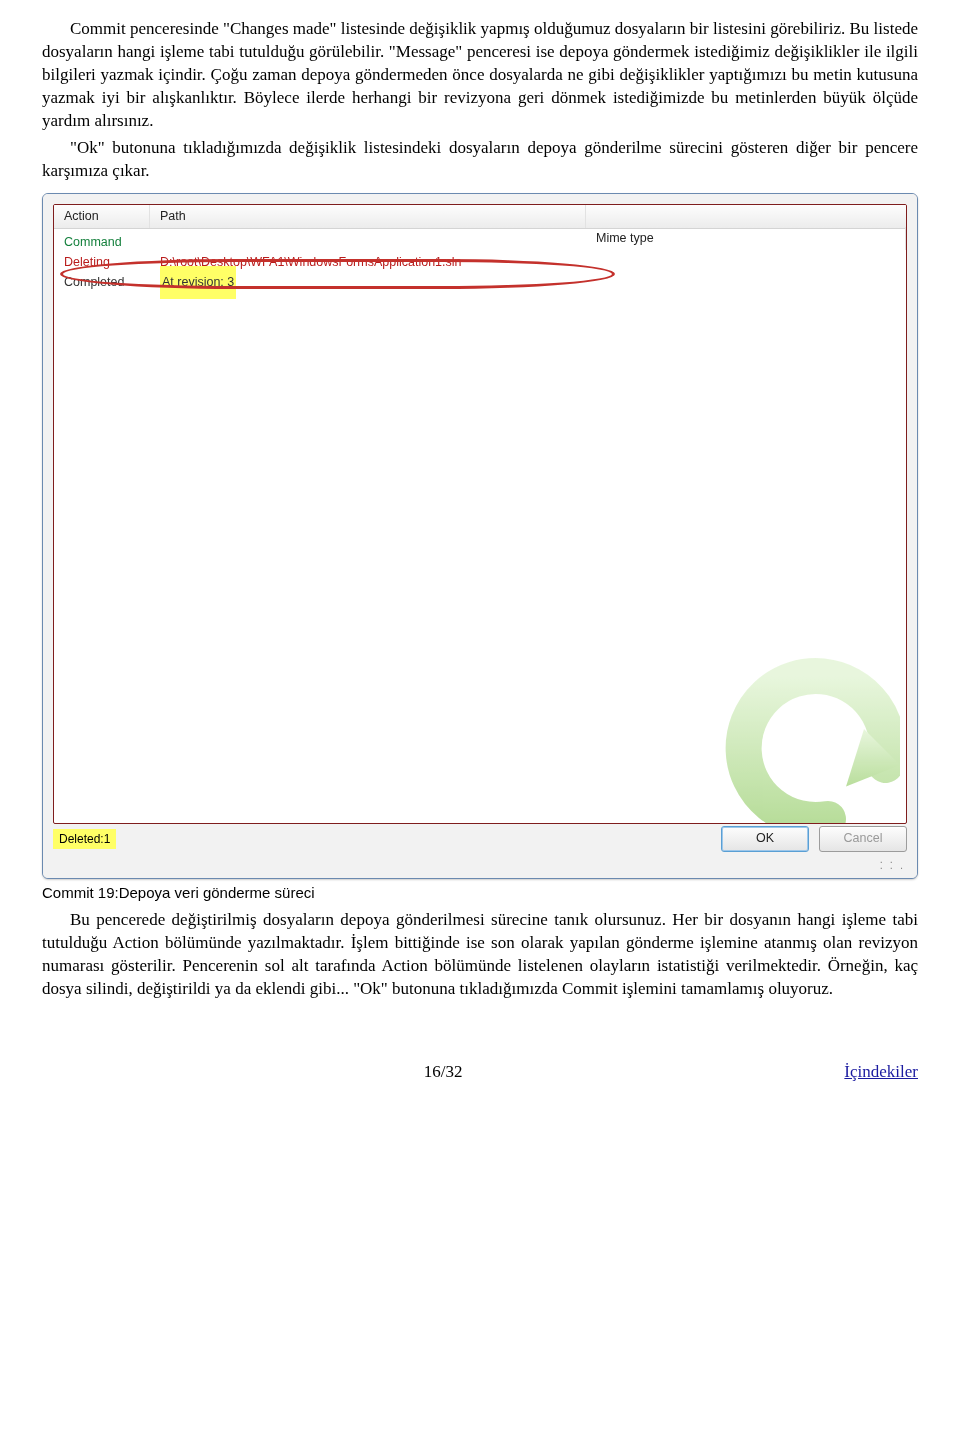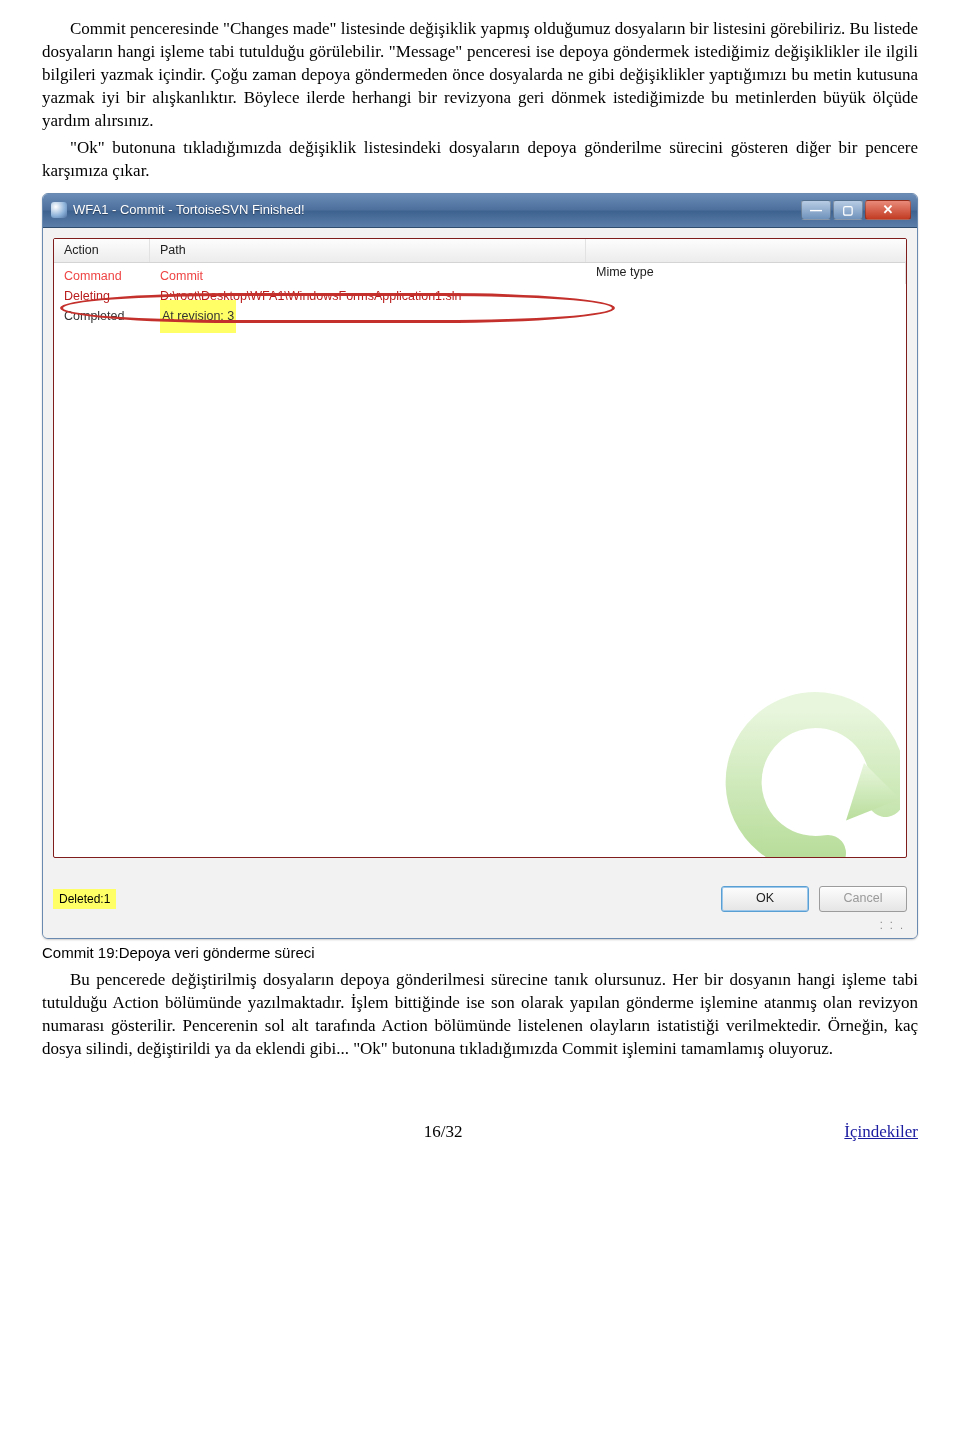--- a/index.html
+++ b/index.html
@@ -76,21 +76,21 @@
     align-items: center;
   }
   .listhead .col { padding: 0 10px; border-right: 1px solid #e2e2e2; height: 100%; display:flex; align-items:center;}
   .col-action { width: 96px; }
   .col-path { flex: 1; }
   .col-mime { width: 320px; border-right:none;margin-top:44px;}
   .listbody { font-size: 12.5px; color: #333; padding-top: 4px; position:relative;}
   .row { display: flex; height: 20px; align-items: center; }
   .row .c1 { width: 96px; padding-left: 10px; }
   .row .c2 { flex: 1; padding-left: 10px; }
-  .row.commit .c1, .row.commit .c2 { color: #ef4444; }
+  .row.commit .c1, .row.commit .c2 { color: #15803d; }
   .row.deleting .c1, .row.deleting .c2 { color: #b91c1c; }
   .row.completed .c1 { color: #333; }
   .hl-yellow { background: #ffff66; padding: 8px 2px; display:inline-block; }
   .ring {
     position: absolute;
     top: 30px;
     left: 6px;
     width: 555px;
     height: 30px;
     border: 3px solid #c4312c;
@@ -100,21 +100,21 @@
   .greenarrow {
     position: absolute;
     right: 6px;
     bottom: -14px;
     width: 180px; height: 180px;
     opacity: 0.55;
   }
   .greenarrow svg { width: 100%; height: 100%; }
   .statusrow {
     display: flex; align-items: center; justify-content: space-between;
-    margin-top: 28px;
+    margin-top: 2px;
   }
   .deleted-badge {
     background: #ffff66;
     color: #000;
     font-size: 12px;
     padding: 3px 6px;
   }
   .dlgbtns { display: flex; gap: 10px; align-items:center; }
   .btn {
     min-width: 88px; height: 26px;
@@ -143,47 +143,30 @@
   .footer .toc { text-decoration: underline; color: #1a1aa0; }
 </style>
 </head>
 <body>
 
 <p class="para first">Commit penceresinde "Changes made" listesinde değişiklik yapmış olduğumuz dosyaların bir listesini görebiliriz. Bu listede dosyaların hangi işleme tabi tutulduğu görülebilir. "Message" penceresi ise depoya göndermek istediğimiz değişiklikler ile ilgili bilgileri yazmak içindir. Çoğu zaman depoya göndermeden önce dosyalarda ne gibi değişiklikler yaptığımızı bu metin kutusuna yazmak iyi bir alışkanlıktır. Böylece ilerde herhangi bir revizyona geri dönmek istediğimizde bu metinlerden büyük ölçüde yardım alırsınız.</p>
 <p class="para first">"Ok" butonuna tıkladığımızda değişiklik listesindeki dosyaların depoya gönderilme sürecini gösteren diğer bir pencere karşımıza çıkar.</p>
 
 <div class="screenshot-wrap">
   <div class="win">
-    <div class="titlebar">
-      <div class="appicon"></div>
-      <div class="title">WFA1 - Commit - TortoiseSVN Finished!</div>
-      <div class="spacer"></div>
-      <div class="winbtns">
-        <div class="winbtn min">
-            <span>—</span>
-          </div>
-        <div class="winbtn max">
-            <span>▢</span>
-          </div>
-        <div class="winbtn close">
-            <span>✕</span>
-          </div>
-      </div>
-    </div>
     <div class="client">
       <div class="listpane">
         <div class="listhead">
           <div class="col col-action">Action</div>
           <div class="col col-path">Path</div>
           <div class="col col-mime">Mime type</div>
         </div>
         <div class="listbody">
           <div class="row commit">
             <div class="c1">Command</div>
-            <div class="c2">Commit</div>
           </div>
           <div class="row deleting">
             <div class="c1">Deleting</div>
             <div class="c2">D:\root\Desktop\WFA1\WindowsFormsApplication1.sln</div>
           </div>
           <div class="row completed">
             <div class="c1">Completed</div>
             <div class="c2"><span class="hl-yellow">At revision: 3</span></div>
           </div>
           <div class="ring"></div>

